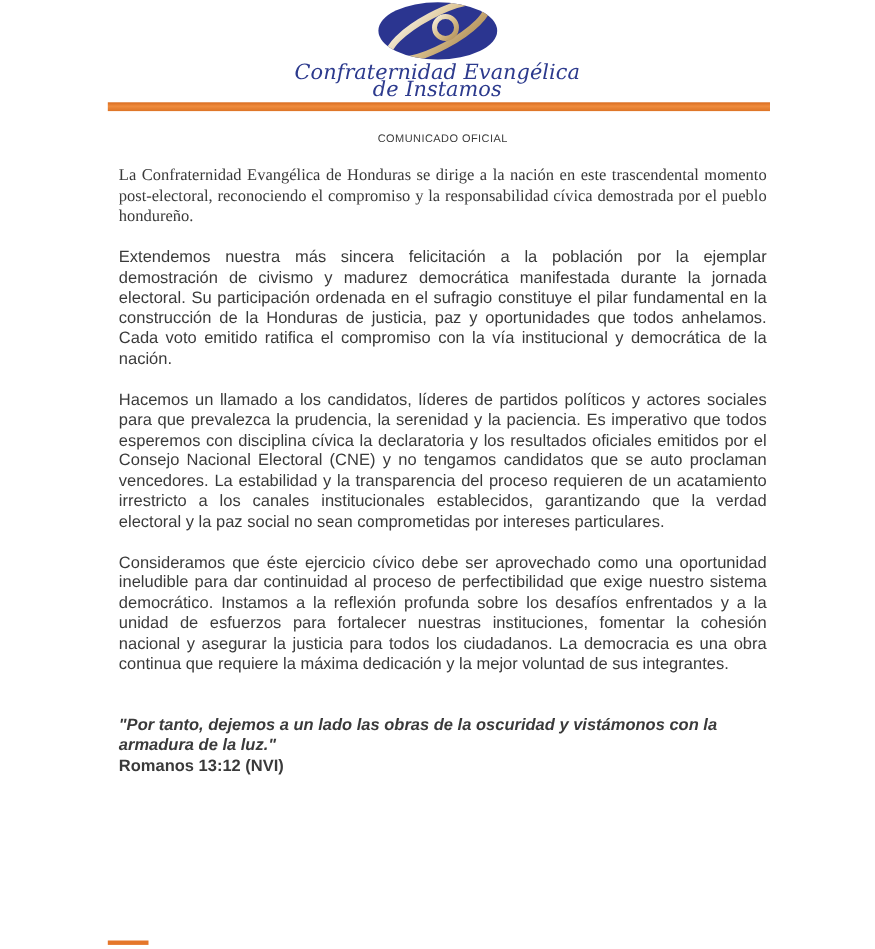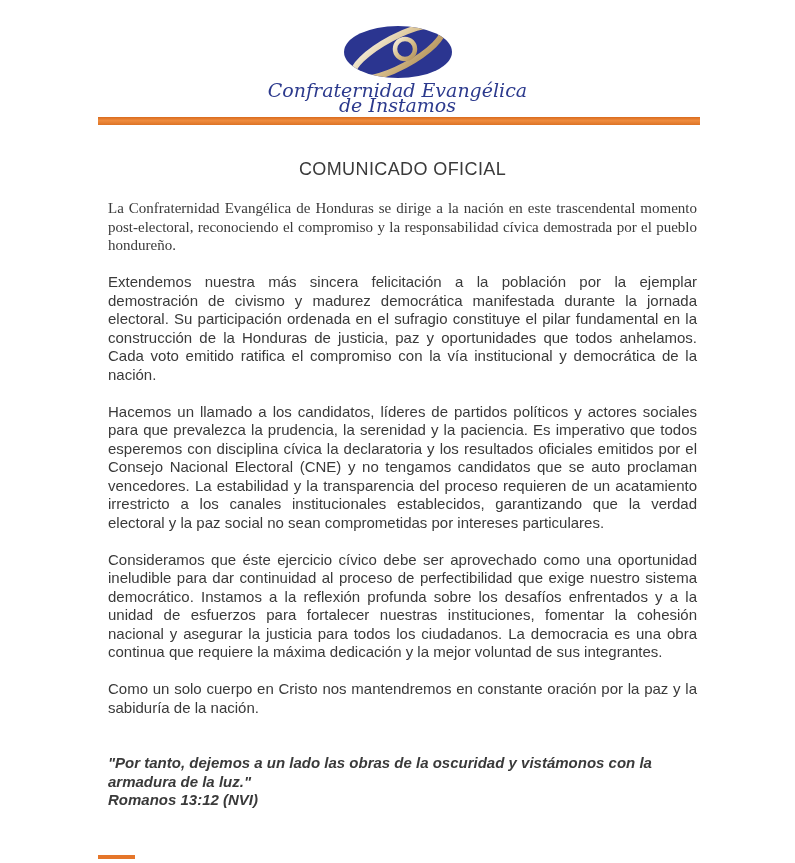--- a/index.html
+++ b/index.html
@@ -3,41 +3,41 @@
 <meta charset="utf-8">
 <style>
   html, body { margin:0; padding:0; }
   body {
     width:795px; height:863px;
     background:#ffffff;
     font-family:"Liberation Sans", sans-serif;
     position:relative;
     overflow:hidden;
   }
-  .header { text-align:center; padding-top:24px; }
+  .header { text-align:center; }
   .logo-mark svg { display:block; margin:0 auto; }
   .logo-name {
     font-family:"DejaVu Serif", serif;
     font-style:italic;
     color:#2c3a8d;
     font-size:19px;
     line-height:14.5px;
     margin-top:3px;
   }
   .divider {
     margin:5px 0 0 98px;
     width:602px; height:8px;
     background:linear-gradient(180deg,#d96b1e 0%,#ef8c3e 45%,#dd7426 100%);
   }
   .content { margin:0 98px 0 108px; color:#3a3a3a; }
   .doc-title {
     text-align:center;
-    font-size:18px;
+    font-size:10px;
     letter-spacing:0.4px;
-    margin-top:34px;
+    margin-top:20px;
     color:#3a3a3a;
   }
   .content p {
     margin:18.5px 0 0 0;
     font-size:15px;
     line-height:18.5px;
     text-align:justify;
     color:#3a3a3a;
   }
   .content p.first { margin-top:19px;font-family:Liberation Serif, serif; }
@@ -46,21 +46,20 @@
     font-weight:bold;
     font-style:italic;
     text-align:left !important;
     color:#2f2f2f;
   }
   .quote-ref {
     margin-top:0 !important;
     font-weight:bold;
     text-align:left;
     color:#2f2f2f;
-    font-style:italic;
   }
   .bottom-mark {
     position:absolute;
     left:98px; top:855px;
     width:37px; height:4px;
     background:#e5762a;
   }
 </style>
 </head>
 <body>
@@ -93,19 +92,18 @@
 
 <div class="divider"></div>
 
 <div class="content">
   <div class="doc-title">COMUNICADO OFICIAL</div>
 
   <p class="first">La Confraternidad Evangélica de Honduras se dirige a la nación en este trascendental momento post-electoral, reconociendo el compromiso y la responsabilidad cívica demostrada por el pueblo hondureño.</p>
   <p>Extendemos nuestra más sincera felicitación a la población por la ejemplar demostración de civismo y madurez democrática manifestada durante la jornada electoral. Su participación ordenada en el sufragio constituye el pilar fundamental en la construcción de la Honduras de justicia, paz y oportunidades que todos anhelamos. Cada voto emitido ratifica el compromiso con la vía institucional y democrática de la nación.</p>
   <p>Hacemos un llamado a los candidatos, líderes de partidos políticos y actores sociales para que prevalezca la prudencia, la serenidad y la paciencia. Es imperativo que todos esperemos con disciplina cívica la declaratoria y los resultados oficiales emitidos por el Consejo Nacional Electoral (CNE) y no tengamos candidatos que se auto proclaman vencedores. La estabilidad y la transparencia del proceso requieren de un acatamiento irrestricto a los canales institucionales establecidos, garantizando que la verdad electoral y la paz social no sean comprometidas por intereses particulares.</p>
   <p>Consideramos que éste ejercicio cívico debe ser aprovechado como una oportunidad ineludible para dar continuidad al proceso de perfectibilidad que exige nuestro sistema democrático. Instamos a la reflexión profunda sobre los desafíos enfrentados y a la unidad de esfuerzos para fortalecer nuestras instituciones, fomentar la cohesión nacional y asegurar la justicia para todos los ciudadanos. La democracia es una obra continua que requiere la máxima dedicación y la mejor voluntad de sus integrantes.</p>
-  <p>Como un solo cuerpo en Cristo nos mantendremos en constante oración por la paz y la sabiduría de la nación.</p>
 
   <p class="quote-block">"Por tanto, dejemos a un lado las obras de la oscuridad y vistámonos con la armadura de la luz."</p>
   <p class="quote-ref">Romanos 13:12 (NVI)</p>
 </div>
 
 <div class="bottom-mark"></div>
 
 </body></html>

